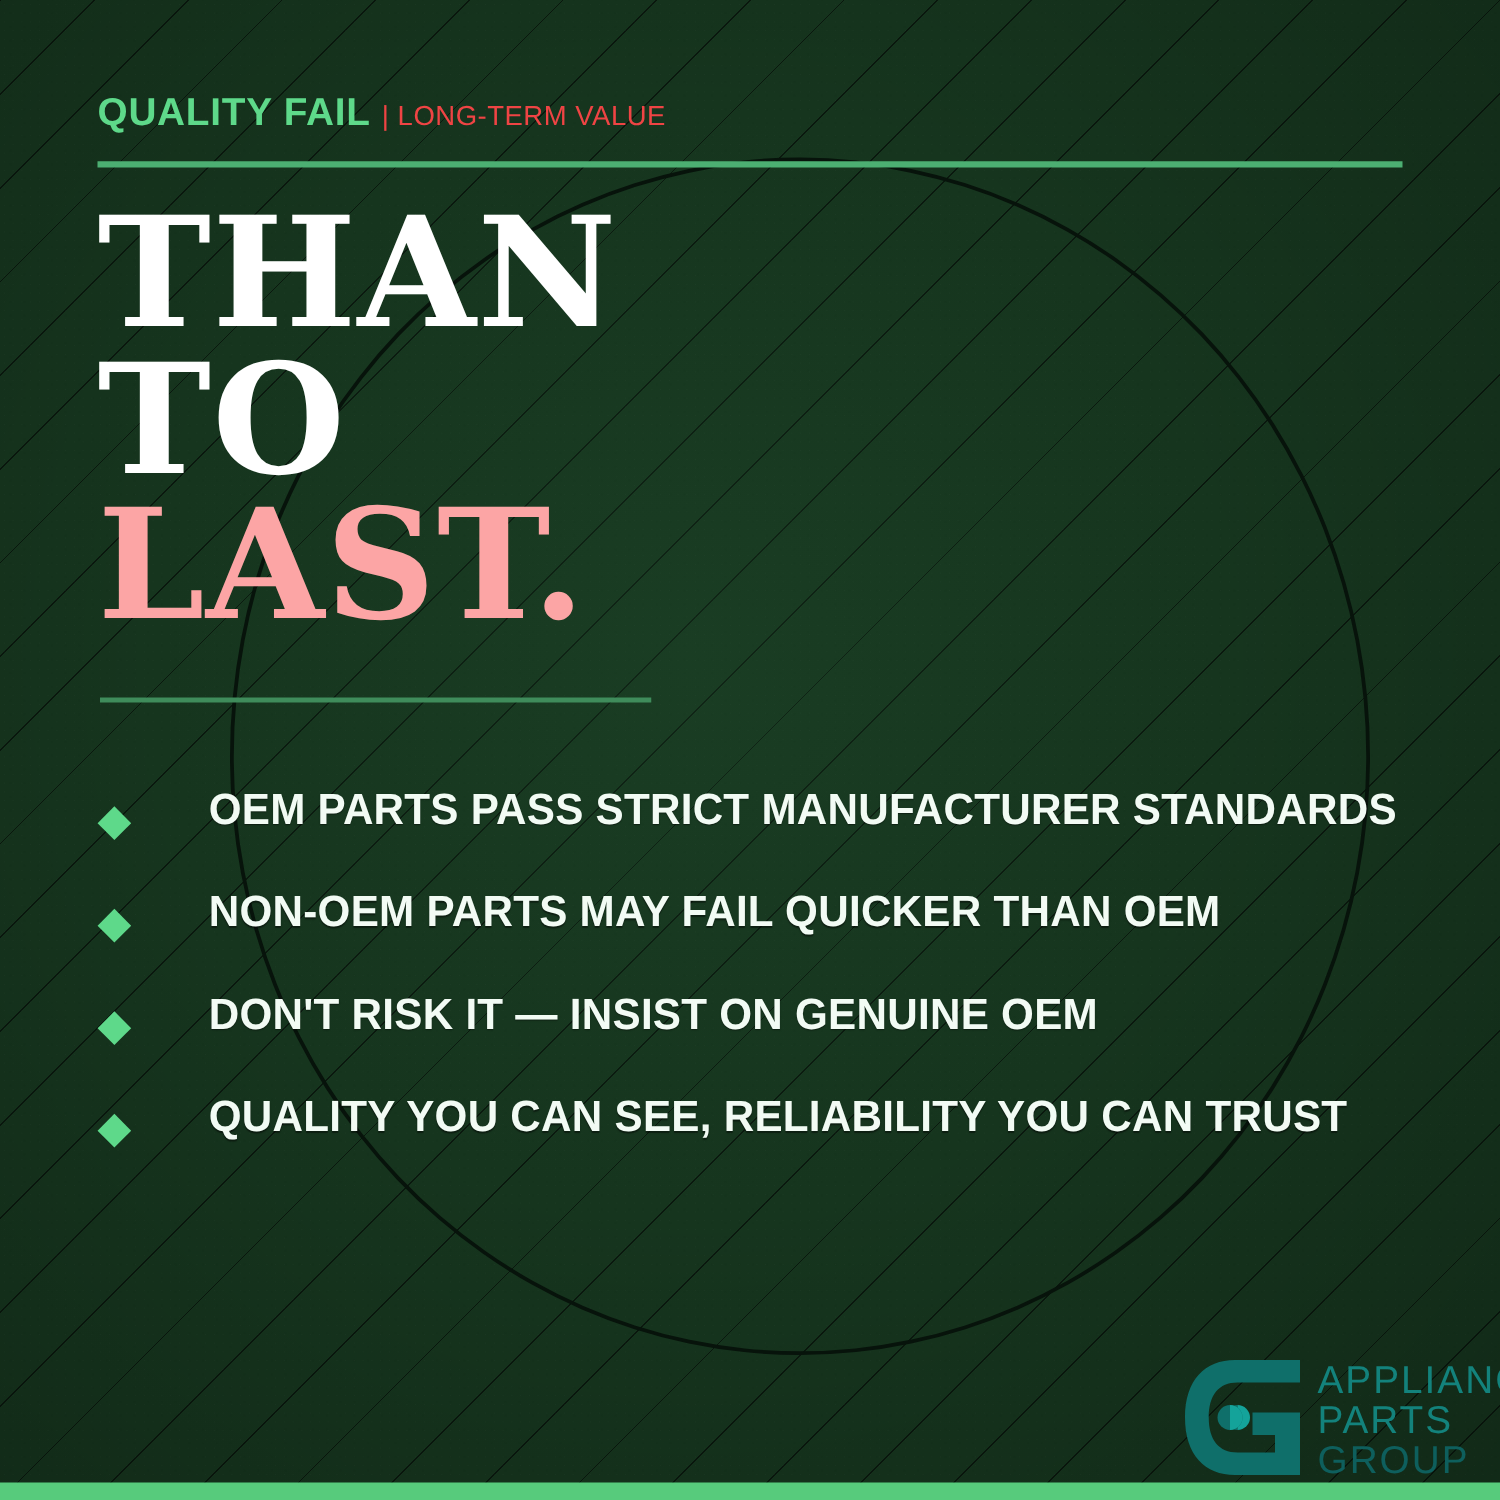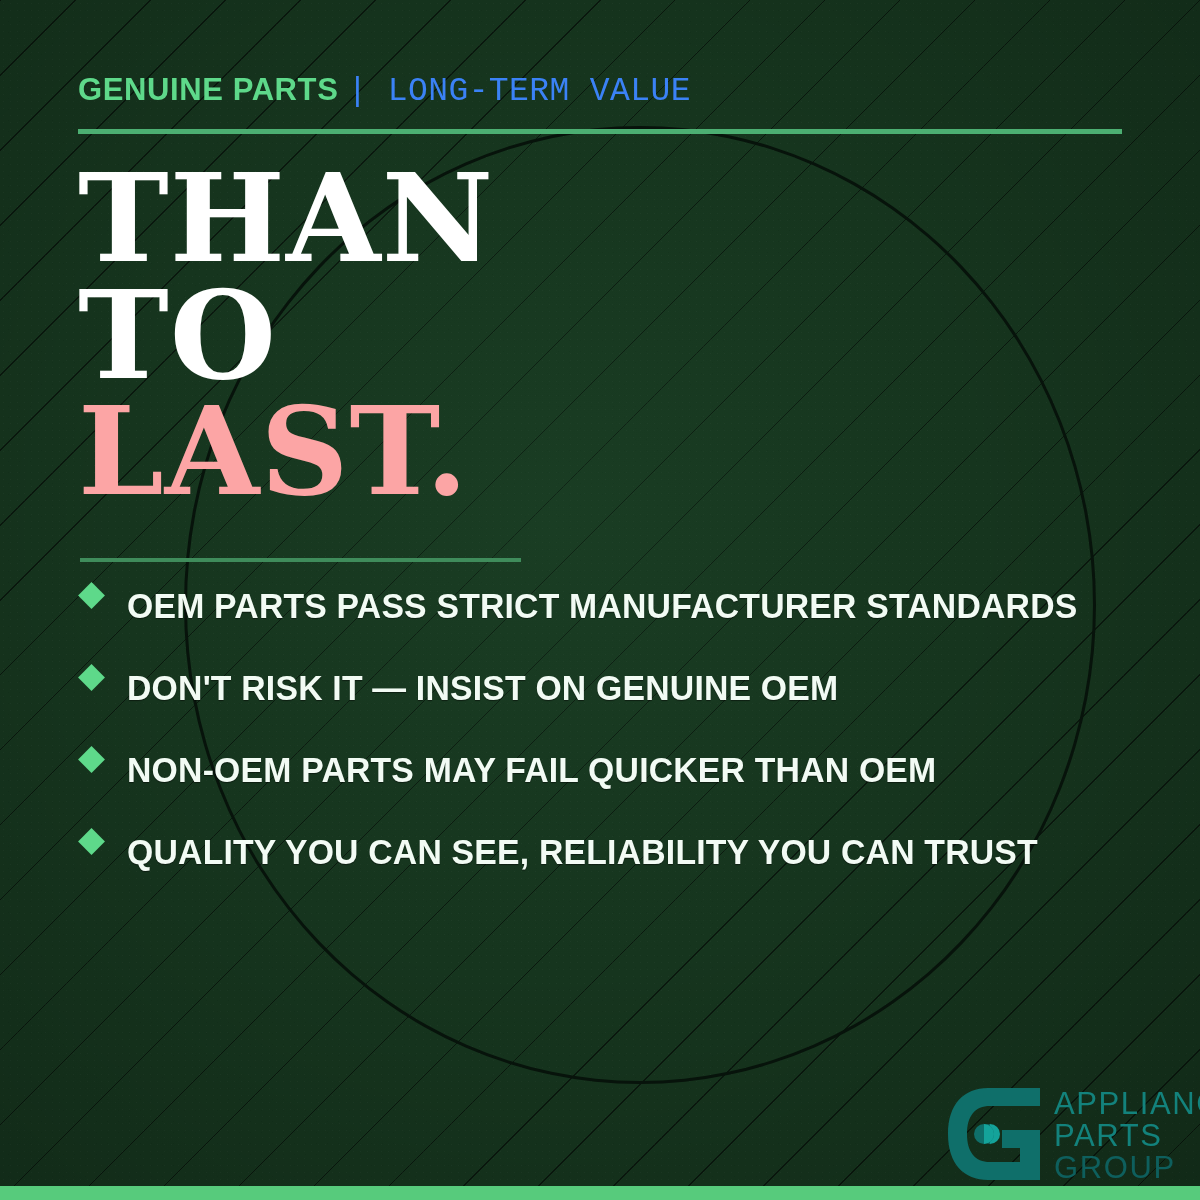--- a/index.html
+++ b/index.html
@@ -75,26 +75,25 @@
     white-space: nowrap;
     line-height: 1;
   }
   .eyebrow .kicker {
     font-size: 31px;
     font-weight: bold;
     letter-spacing: 0.6px;
     color: #5ed98a;
   }
   .eyebrow .sub {
-    font-size: 33px;
+    font-size: 22px;
     font-weight: normal;
     letter-spacing: 0.4px;
-    color: #3b82f6;
+    color: #ef4444;
     margin-left: 9px;
-    font-family: Liberation Mono, monospace;
   }
 
   .rule-top {
     position: absolute;
     left: 78px;
     top: 129px;
     width: 1044px;
     height: 5px;
     background: #4caf72;
   }
@@ -126,22 +125,23 @@
 
   
   .bullets {
     position: absolute;
     left: 78px;
     top: 586px;
     width: 1070px;
   }
   .bullet-row {
     display: flex;
-    align-items: flex-start;
+    align-items: flex-end;
     height: 82px;
+    gap: 40px;
   }
   .bullet-diamond {
     width: 19px;
     height: 19px;
     background: #5ed98a;
     transform: rotate(45deg);
     flex: 0 0 auto;
     margin-left: 4px;
   }
   .bullet-text {
@@ -197,45 +197,45 @@
 <body>
 
 <div id="poster">
 
   <div class="bg-diagonals"></div>
   <div class="bg-noise"></div>
   <div class="bg-vignette"></div>
   <div class="deco-circle"></div>
 
   <div class="eyebrow">
-    <span class="kicker">GENUINE PARTS</span><span class="sub">| LONG-TERM VALUE</span>
+    <span class="kicker">QUALITY FAIL</span><span class="sub">| LONG-TERM VALUE</span>
   </div>
 
   <div class="rule-top"></div>
 
   <div class="headline">
     <span class="l1">THAN</span>
     <span class="l2">TO</span>
     <span class="l3">LAST.</span>
   </div>
 
   <div class="rule-mid"></div>
 
   <div class="bullets">
     <div class="bullet-row">
       <span class="bullet-diamond"></span>
       <span class="bullet-text">OEM PARTS PASS STRICT MANUFACTURER STANDARDS</span>
     </div>
     <div class="bullet-row">
       <span class="bullet-diamond"></span>
+      <span class="bullet-text">NON-OEM PARTS MAY FAIL QUICKER THAN OEM</span>
+    </div>
+    <div class="bullet-row">
+      <span class="bullet-diamond"></span>
       <span class="bullet-text">DON'T RISK IT — INSIST ON GENUINE OEM</span>
-    </div>
-    <div class="bullet-row">
-      <span class="bullet-diamond"></span>
-      <span class="bullet-text">NON-OEM PARTS MAY FAIL QUICKER THAN OEM</span>
     </div>
     <div class="bullet-row">
       <span class="bullet-diamond"></span>
       <span class="bullet-text">QUALITY YOU CAN SEE, RELIABILITY YOU CAN TRUST</span>
     </div>
   </div>
 
   <div class="logo">
     <svg class="logo-mark" viewBox="0 0 98 96">
       <path d="M96 2 H44 C20 2 4 18 4 48 C4 78 20 94 44 94 H96 V44 H58 V62 H76 V76 H46 C31 76 23 66 23 48 C23 30 31 20 46 20 H96 Z" fill="#0f6f6a"></path>

